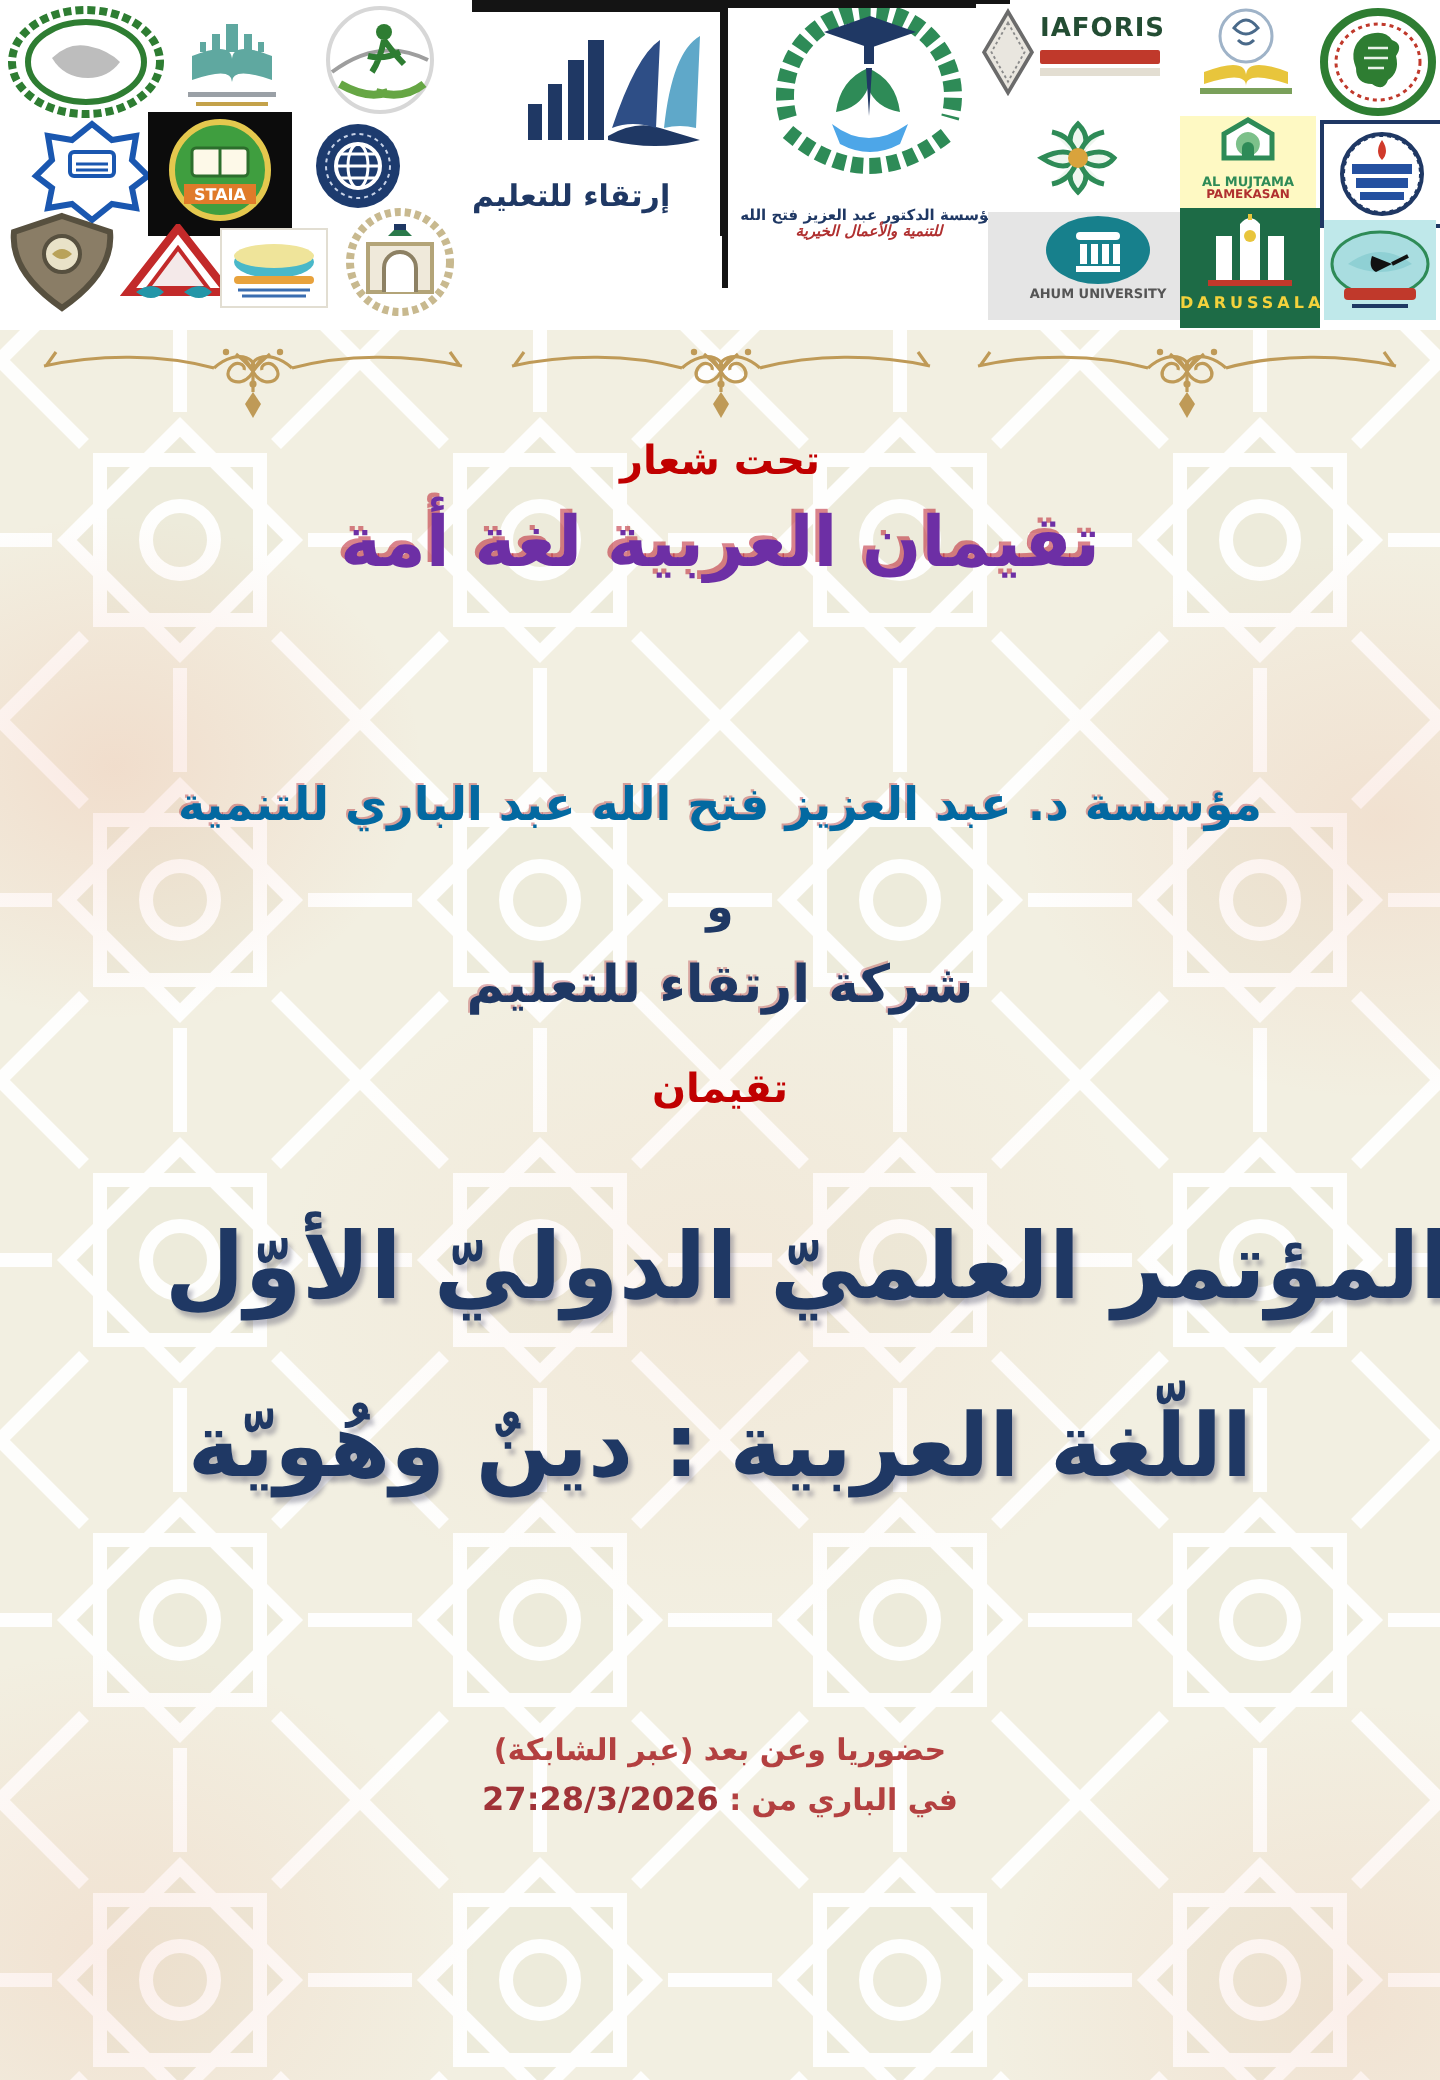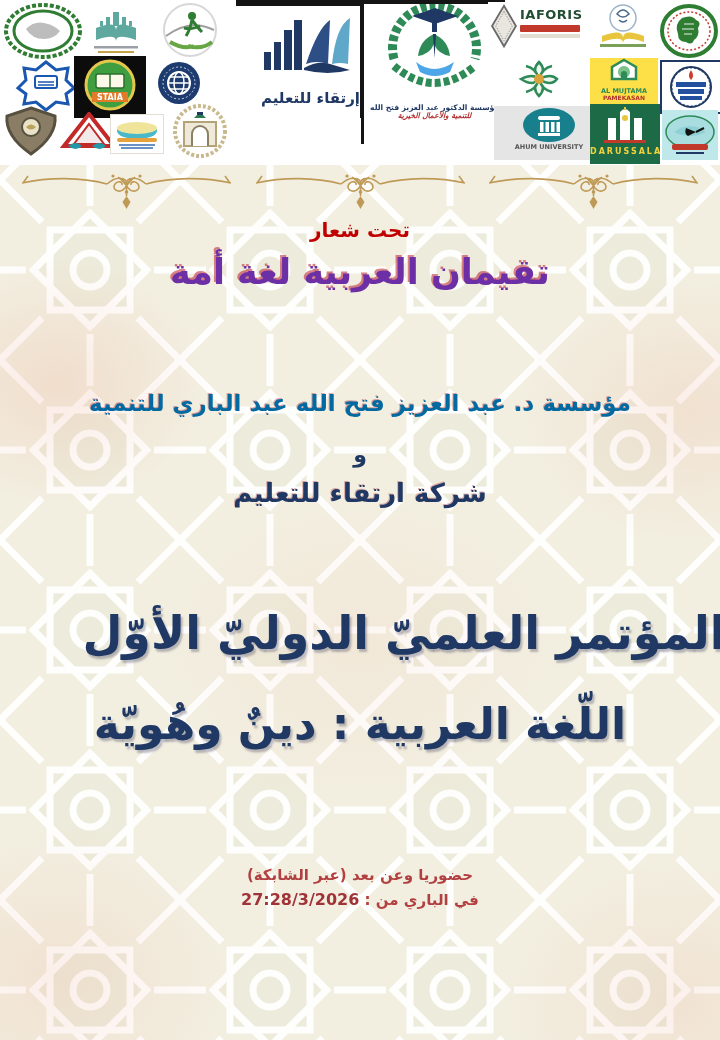--- a/index.html
+++ b/index.html
@@ -14,21 +14,21 @@
       radial-gradient(320px 240px at 50% 55%, rgba(240,170,140,.10), transparent 70%),
       radial-gradient(260px 220px at 8% 93%, rgba(235,150,120,.15), transparent 70%),
       radial-gradient(260px 220px at 94% 96%, rgba(235,150,120,.14), transparent 70%);}
   
   .banner{position:absolute;left:0;top:0;width:720px;height:165px;background:#fff;}
   .lg{position:absolute;overflow:hidden;}
   .lg svg{display:block;width:100%;height:100%;}
   .lg .cap{font-weight:bold;text-align:center;line-height:1.05;}
   .card{background:#fff;}
   #lg-irtiqaa{left:236px;top:0;width:124px;height:112px;border-top:6px solid #141414;border-right:5px solid #141414;
-     display:flex;flex-direction:column;align-items:flex-end;justify-content:flex-start;background:#fff;}
+     display:flex;flex-direction:column;align-items:flex-start;justify-content:flex-start;background:#fff;}
   #lg-irtiqaa .cap{color:#1f3864;font-size:15px;margin-top:1px;}
   #lg-foundation{left:361px;top:0;width:141px;height:140px;border-top:4px solid #141414;border-left:3px solid #141414;
      background:#fff;display:flex;flex-direction:column;align-items:center;}
   #lg-foundation .cap{font-size:7.5px;color:#1f3864;white-space:nowrap;}
   #lg-foundation .cap.red{color:#b03030;font-style:italic;}
   
   .divider{position:absolute;left:0;top:170px;width:720px;height:50px;display:flex;justify-content:space-evenly;align-items:flex-start;}
   
   .txt{position:absolute;left:0;width:720px;text-align:center;direction:rtl;font-weight:bold;}
   .under-slogan{top:218px;font-size:20px;color:#c00000;}
@@ -233,21 +233,21 @@
             <path d="M37 4 q8 8 0 16 q-8 -8 0 -16z"></path>
             <path d="M37 22 q8 8 0 16 q-8 -8 0 -16z"></path>
             <path d="M19 21 q12 -6 18 0 q-6 8 -18 0z"></path>
             <path d="M37 21 q12 -6 18 0 q-6 8 -18 0z"></path>
             <path d="M24 8 q10 2 13 13 M50 8 q-10 2 -13 13 M24 34 q10 -2 13 -13 M50 34 q-10 -2 -13 -13"></path>
           </g>
           <circle cx="37" cy="21" r="5" fill="#d9a33c"></circle>
         </svg>
     </div>
 
-    <div class="lg" id="lg-mujtama" style="left:590px;top:58px;width:68px;height:48px;background:#fde047">
+    <div class="lg" id="lg-mujtama" style="left:590px;top:58px;width:68px;height:48px;background:#fef9c3">
       <svg viewBox="0 0 68 30" style="height:30px">
           <path d="M34 2 l12 7 v12 h-24 v-12z" fill="#fff" stroke="#2e8b57" stroke-width="2.5"></path>
           <path d="M34 8 a6 6 0 1 1 -0.1 0z" fill="#7cc08a"></path>
           <path d="M31 21 v-5 a3 3 0 0 1 6 0 v5" fill="#2e8b57"></path>
         </svg>
       <div class="cap" style="font-size:6.5px;color:#2e8b57">AL MUJTAMA</div>
       <div class="cap" style="font-size:6px;color:#b03030">PAMEKASAN</div>
     </div>
 
     <div class="lg" id="lg-flame" style="left:660px;top:60px;width:58px;height:50px;background:#fff;border:2px solid #1f3864">
@@ -345,20 +345,21 @@
       <circle cx="107.5" cy="22" r="1.8" fill="#bf9a57"></circle>
     </svg>
   </div>
 
   <div class="txt under-slogan">تحت شعار</div>
   <div class="txt slogan">تقيمان العربية لغة أمة</div>
 
   <div class="txt org1">مؤسسة د. عبد العزيز فتح الله عبد الباري للتنمية</div>
   <div class="txt conj">و</div>
   <div class="txt org2">شركة  ارتقاء للتعليم</div>
+  <div class="txt verb">تقيمان</div>
 
   <div class="txt title1">المؤتمر العلميّ الدوليّ الأوّل</div>
   <div class="txt title2">اللّغة العربية : دينٌ وهُويّة</div>
 
   <div class="txt attendance">حضوريا وعن بعد (عبر الشابكة)</div>
   <div class="txt dateline">
     <span>في الباري من :</span>
     <span class="num" dir="ltr">27:28/3/2026</span>
   </div>
 

